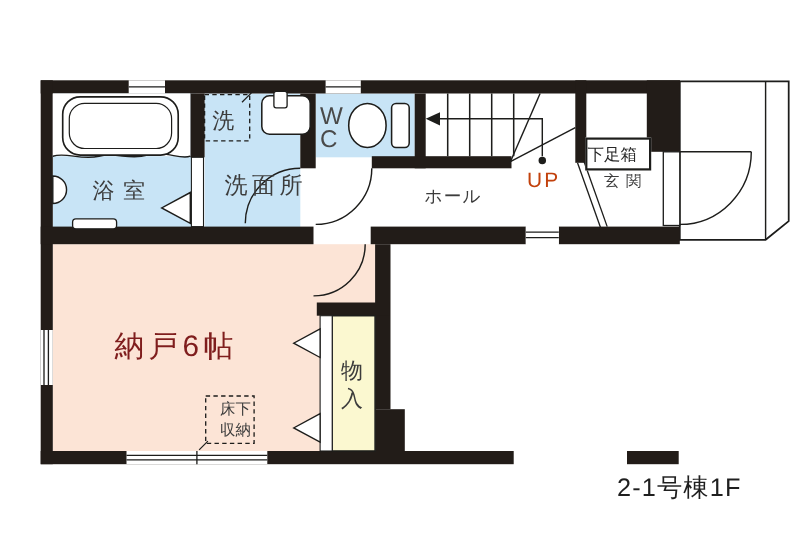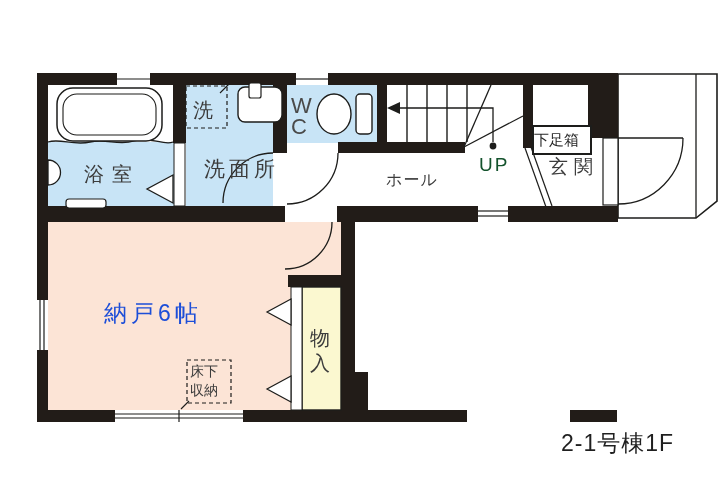--- a/index.html
+++ b/index.html
@@ -6,28 +6,28 @@
   .stage{position:relative;width:724px;height:499px;background:#ffffff;overflow:hidden;
          font-family:"Liberation Sans","DejaVu Sans",sans-serif;}
   .stage svg{position:absolute;left:0;top:0;}
   .lbl{position:absolute;color:#3c3c3c;white-space:nowrap;line-height:1.1;}
   .lbl-bath    {left:84px;  top:163px; font-size:20px; letter-spacing:8px;}
   .lbl-washroom{left:192px; top:157px; font-size:21px; letter-spacing:4px;margin-left:12px;}
   .lbl-washer  {left:193px; top:99px;  font-size:20px;}
   .lbl-wc      {left:291px; top:95px;  font-size:22px; width:20px; line-height:21px;
                 word-break:break-all; white-space:normal; color:#4a4a4a;}
   .lbl-hall    {left:386px; top:171px; font-size:16px; letter-spacing:1px;}
-  .lbl-up      {left:479px; top:155px; font-size:19px; letter-spacing:2px; color:#14532d;}
-  .lbl-genkan  {left:549px; top:157px; font-size:19px; letter-spacing:6px;}
+  .lbl-up      {left:479px; top:155px; font-size:19px; letter-spacing:2px; color:#c2410c;}
+  .lbl-genkan  {left:549px; top:157px; font-size:14px; letter-spacing:6px;}
   .shoebox-box {position:absolute; left:532px; top:85px; width:56px; height:26px;
                 background:#ffffff; border:2px solid #1d1d1b; display:flex;
                 align-items:center; justify-content:flex-start; font-size:15px; color:#272727;margin-top:40px;}
-  .lbl-nando   {left:104px; top:301px; font-size:23px; letter-spacing:4px; color:#1d4ed8;}
+  .lbl-nando   {left:104px; top:301px; font-size:27px; letter-spacing:4px; color:#7f1d1d;}
   .lbl-yukashita{left:190px; top:362px; font-size:14px; width:38px; line-height:19px;
-                word-break:break-all; white-space:normal; text-align:left; color:#3c3c3c;}
+                word-break:break-all; white-space:normal; text-align:right; color:#3c3c3c;}
   .lbl-mono    {left:309px; top:326px; font-size:20px; width:22px; line-height:25px;
                 word-break:break-all; white-space:normal; text-align:center; color:#3c3c3c;font-family:Liberation Serif, serif;}
   .lbl-caption {left:561px; top:431px; font-size:23px; color:#1f1f1f; letter-spacing:1px;}
 </style>
 </head>
 <body>
 
 <div class="stage">
 
   <svg width="724" height="499" viewBox="0 0 724 499">

